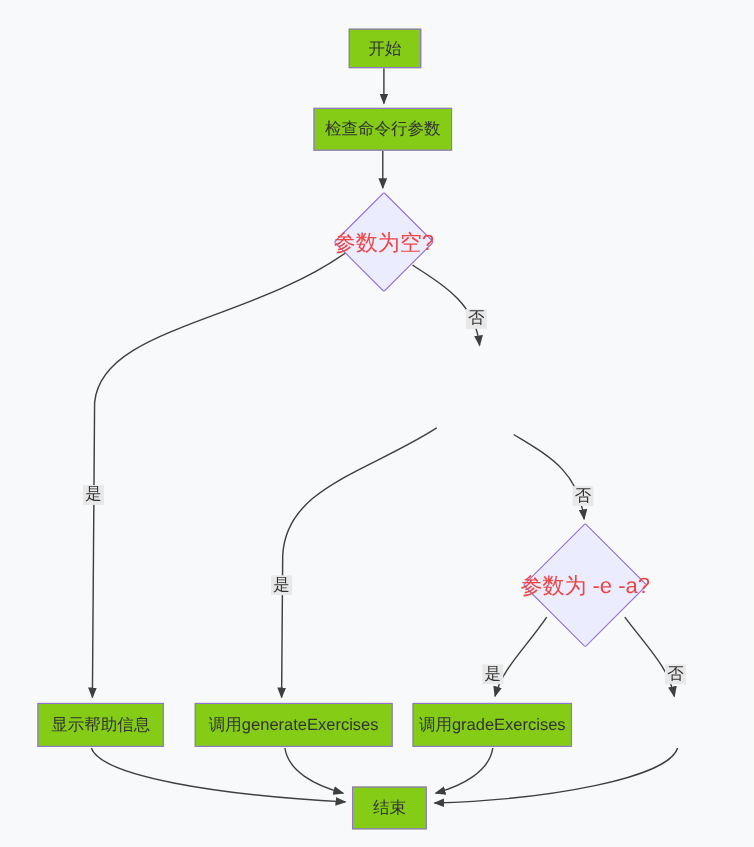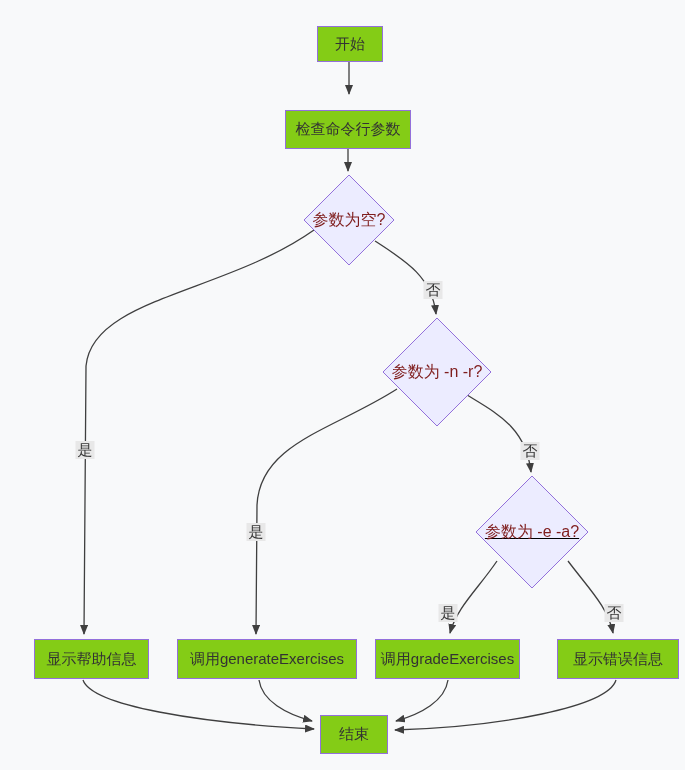--- a/index.html
+++ b/index.html
@@ -45,22 +45,22 @@
     width: 100%; height: 100%;
   }
   .diamond svg.dshape polygon {
     fill: #ececff;
     stroke: #9370db;
     stroke-width: 1px;
     vector-effect: non-scaling-stroke;
   }
   .diamond .dlabel {
     position: relative;
-    color: #7f1d1d;
-    font-size: 16px;
+    color: #ef4444;
+    font-size: 20px;
     white-space: nowrap;
   }
   .edge-label {
     position: absolute;
     transform: translate(-50%, -50%);
     background: #e8e8e8;
     color: #333333;
     font-size: 15px;
     line-height: 1.2;
     padding: 0 2px;
@@ -87,50 +87,43 @@
     <path class="edge" d="M 497,561 C 478,589 457,607 450,633" marker-end="url(#arrow)"></path>
     <path class="edge" d="M 568,561 C 589,589 608,607 613,633" marker-end="url(#arrow)"></path>
     <path class="edge" d="M 83,680 C 92,706 200,723 314,729" marker-end="url(#arrow)"></path>
     <path class="edge" d="M 259,680 C 262,701 286,714 312,721" marker-end="url(#arrow)"></path>
     <path class="edge" d="M 448,680 C 445,701 421,714 396,721" marker-end="url(#arrow)"></path>
     <path class="edge" d="M 616,680 C 608,707 500,727 395,730" marker-end="url(#arrow)"></path>
   </svg>
 
   <div class="node" style="left:317px; top:26px; width:66px; height:36px;">开始</div>
 
-  <div class="node" style="left:285px; top:110px; width:126px; height:39px;">检查命令行参数</div>
+  <div class="node" style="left:285px; top:98px; width:126px; height:39px;">检查命令行参数</div>
 
   <div class="diamond" style="left:304px; top:175px; width:90px; height:90px;">
     <svg class="dshape" viewBox="0 0 100 100" preserveAspectRatio="none">
       <polygon points="50,0 100,50 50,100 0,50"></polygon>
     </svg>
     <span class="dlabel">参数为空?</span>
   </div>
 
-  <div class="diamond" style="left:383px; top:318px; width:108px; height:108px;">
-    <svg class="dshape" viewBox="0 0 100 100" preserveAspectRatio="none">
-      <polygon points="50,0 100,50 50,100 0,50"></polygon>
-    </svg>
-    <span class="dlabel">参数为 -n -r?</span>
-  </div>
 
-  <div class="diamond" style="left:476px; top:476px; width:112px; height:112px;text-decoration:underline;">
+  <div class="diamond" style="left:476px; top:476px; width:112px; height:112px;">
     <svg class="dshape" viewBox="0 0 100 100" preserveAspectRatio="none">
       <polygon points="50,0 100,50 50,100 0,50"></polygon>
     </svg>
     <span class="dlabel">参数为 -e -a?</span>
   </div>
 
   <div class="node" style="left:34px; top:639px; width:115px; height:40px;">显示帮助信息</div>
 
   <div class="node" style="left:375px; top:639px; width:145px; height:40px;">调用gradeExercises</div>
 
   <div class="node" style="left:177px; top:639px; width:180px; height:40px;">调用generateExercises</div>
 
-  <div class="node" style="left:557px; top:639px; width:122px; height:40px;">显示错误信息</div>
 
   <div class="node" style="left:320px; top:715px; width:68px; height:39px;">结束</div>
 
   <div class="edge-label" style="left:85px; top:450px;">是</div>
 
   <div class="edge-label" style="left:433px; top:290px;">否</div>
 
   <div class="edge-label" style="left:256px; top:532px;">是</div>
 
   <div class="edge-label" style="left:530px; top:451px;">否</div>

